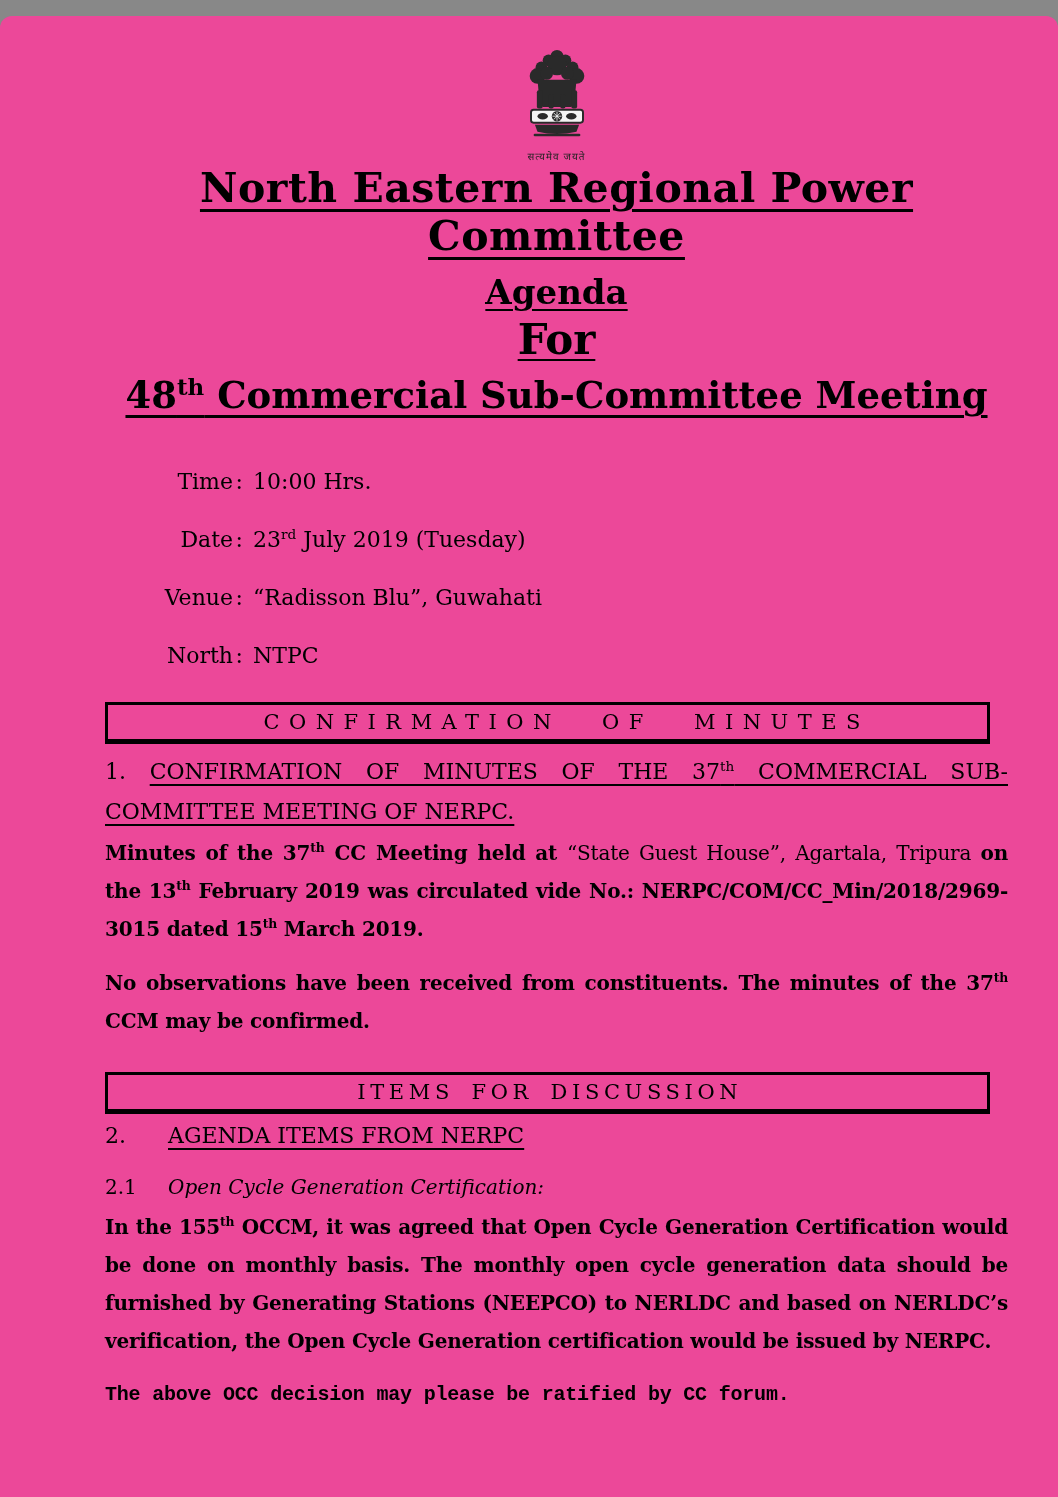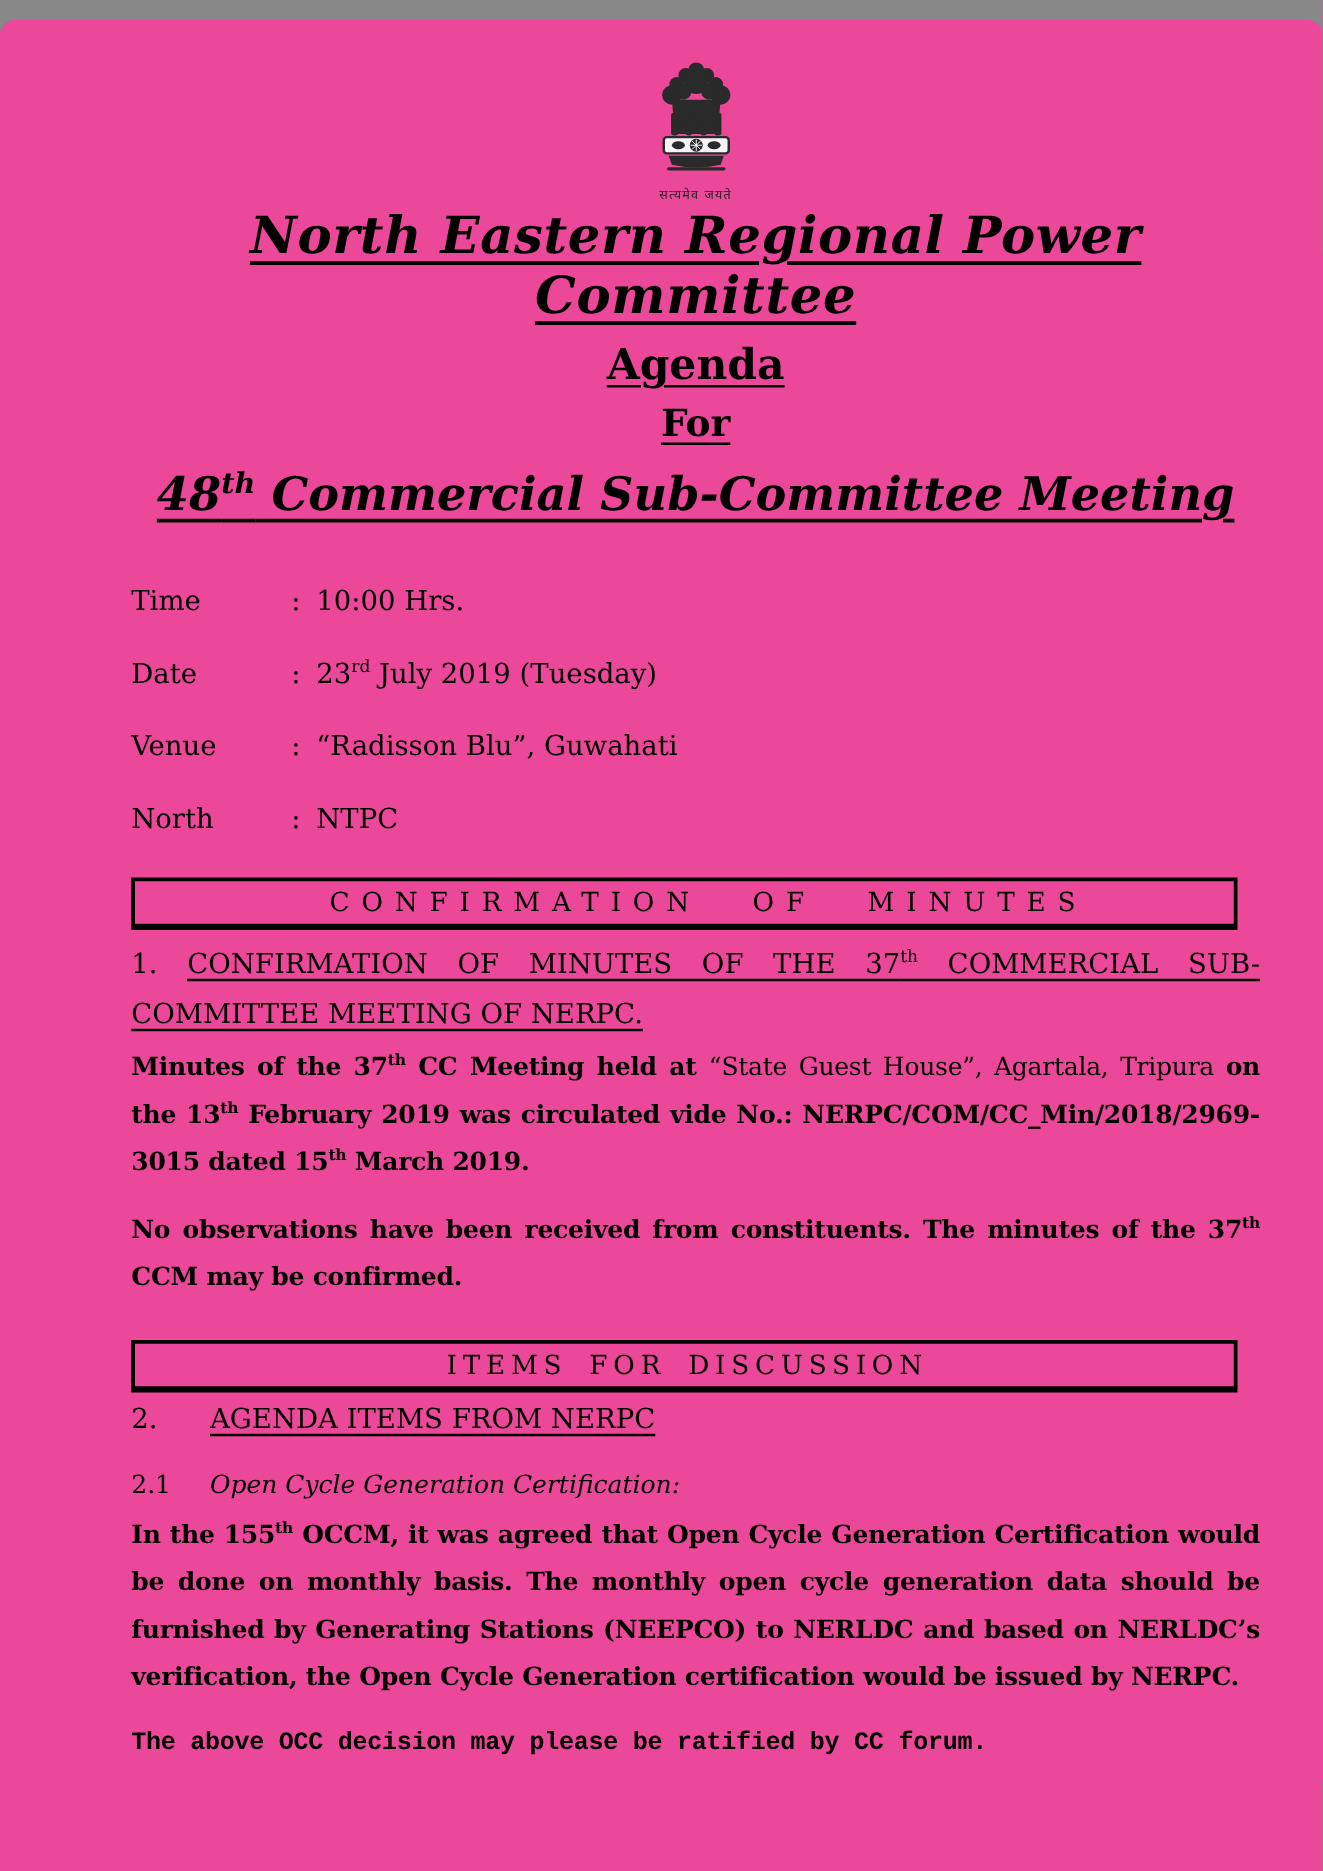--- a/index.html
+++ b/index.html
@@ -21,27 +21,27 @@
   .motto{
     font-size:10px;line-height:14px;
     font-family:"DejaVu Sans","Liberation Sans",sans-serif;
     color:#222;letter-spacing:1px;margin-top:-4px;
   }
   .h-org{
     font-size:41px;line-height:48px;font-weight:bold;
     text-align:center;margin:0;letter-spacing:0.5px;
   }
   .h-agenda{font-size:34px;line-height:40px;font-weight:bold;text-align:center;margin-top:12px;}
-  .h-for{font-size:30px;line-height:40px;font-weight:bold;text-align:center;margin-top:8px;}
+  .h-for{font-size:42px;line-height:40px;font-weight:bold;text-align:center;margin-top:8px;}
   .h-meeting{font-size:37px;line-height:46px;font-weight:bold;text-align:center;margin-top:12px;}
-  .u-thick{text-decoration:underline;text-decoration-thickness:3px;text-underline-offset:7px;font-style:italic;}
+  .u-thick{text-decoration:underline;text-decoration-thickness:3px;text-underline-offset:7px;}
   .u{text-decoration:underline;text-decoration-thickness:2px;text-underline-offset:5px;}
 
   
-  .meta{margin-top:52px;font-size:22px;}
+  .meta{margin-top:52px;font-size:22px;text-align:right;}
   .meta-row{display:flex;line-height:24px;margin-bottom:34px;}
   .meta-label{width:128px;}
   .meta-colon{width:10px;}
   .meta-value{margin-left:10px;}
 
   
   .rule-box{
     border:3px solid #000;border-bottom-width:5px;
     margin-right:18px;height:34px;
     display:flex;align-items:center;justify-content:center;

